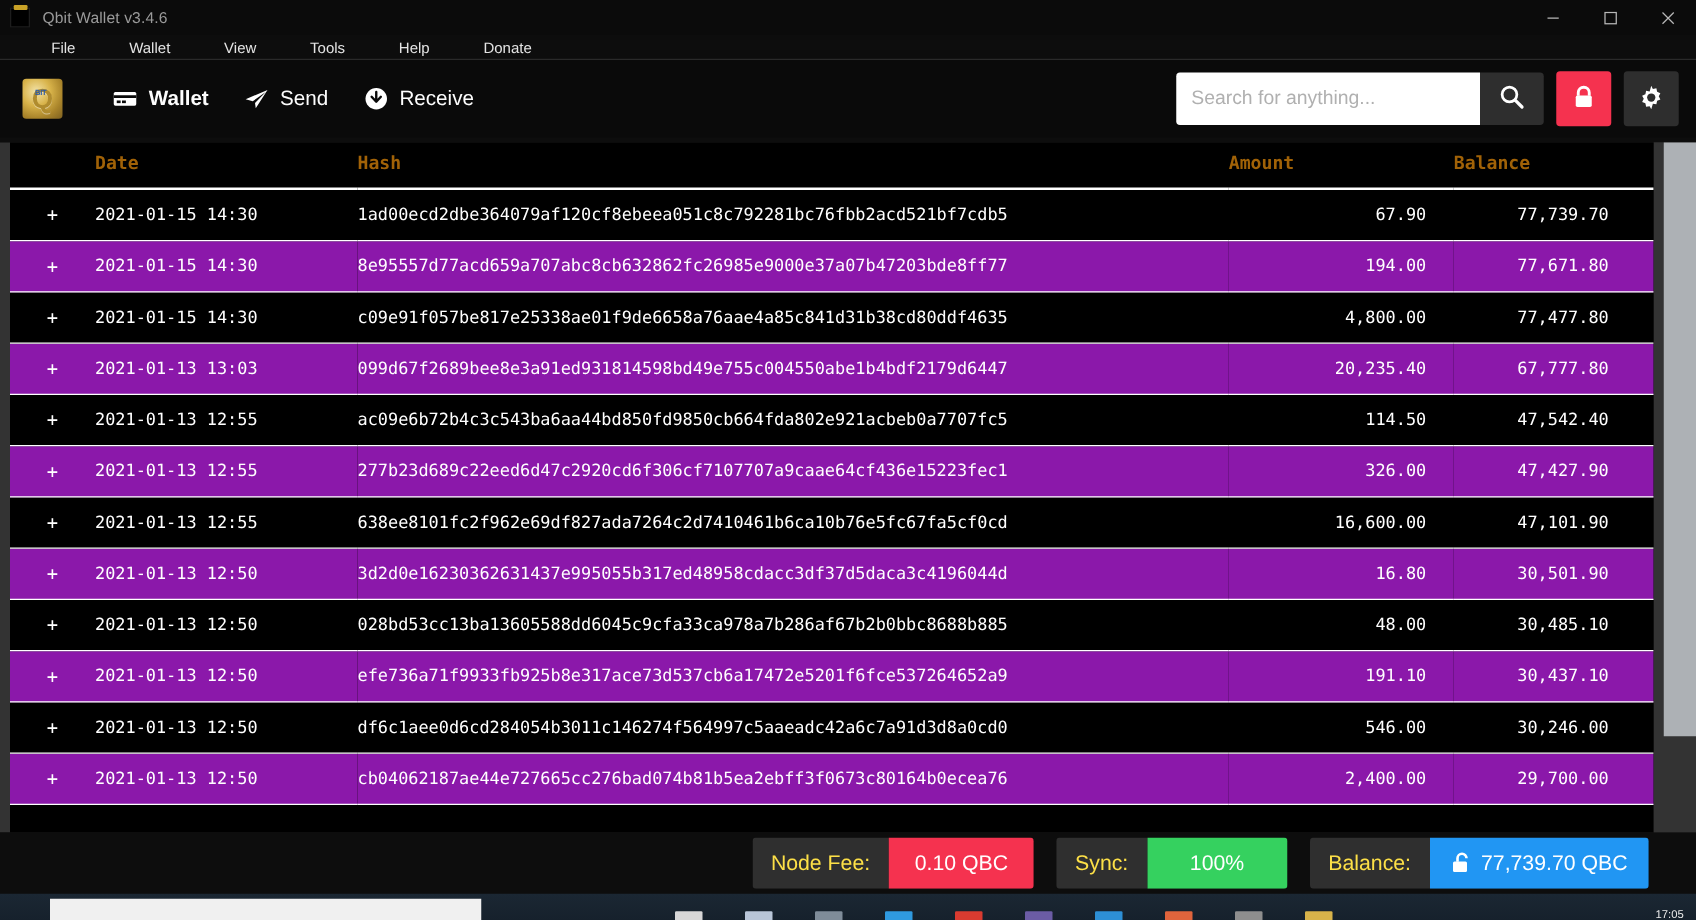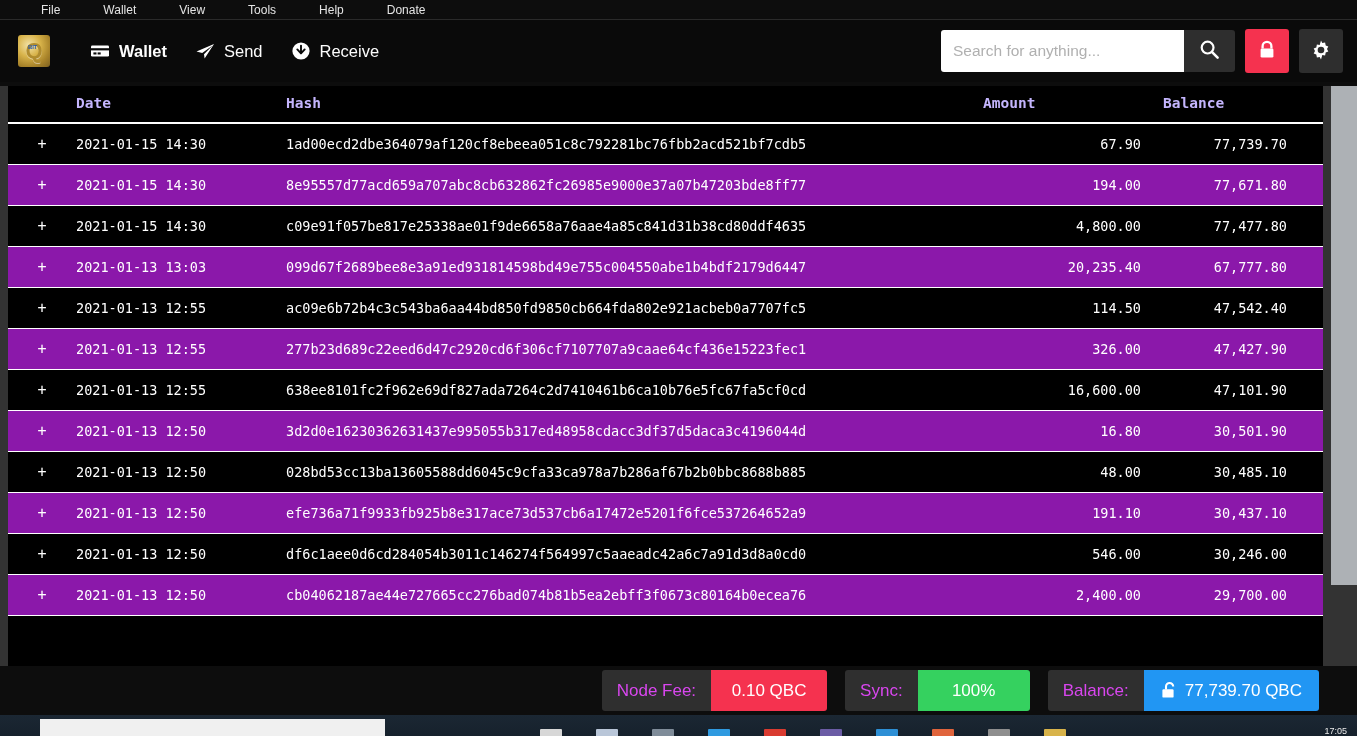--- a/index.html
+++ b/index.html
@@ -206,21 +206,21 @@
     position: relative;
   }
   table.txtable {
     width: 100%;
     border-collapse: collapse;
     table-layout: fixed;
     font-family: "DejaVu Sans Mono", "Liberation Mono", monospace;
   }
   table.txtable th {
     background: #000;
-    color: #c4b5fd;
+    color: #a16207;
     font-size: 14.5px;
     font-weight: bold;
     text-align: left;
     padding: 9px 0 11px 0;
     border-bottom: 2px solid #ffffff;
     font-family: "DejaVu Sans Mono", "Liberation Mono", monospace;
     white-space: nowrap;
   }
   table.txtable td {
     font-size: 13.5px;
@@ -278,21 +278,21 @@
   }
   .status-group {
     display: flex;
     align-items: stretch;
     height: 41px;
     border-radius: 3px;
     overflow: hidden;
   }
   .status-label {
     background: #2f2f2f;
-    color: #d946ef;
+    color: #fde047;
     font-size: 17px;
     display: flex; align-items: center;
     padding: 0 15px;
     white-space: nowrap;
   }
   .status-value {
     font-size: 17px;
     display: flex; align-items: center; justify-content: center;
     padding: 0 17px;
     white-space: nowrap;
@@ -333,20 +333,42 @@
     font-size: 9px;
     color: #e9e9e9;
     line-height: 10px;
   }
 </style>
 </head>
 <body>
 
 <div class="app-window">
 
+  <div class="titlebar">
+    <div class="titlebar-icon"></div>
+    <div class="titlebar-title">Qbit Wallet v3.4.6</div>
+    <div class="win-controls">
+      <div class="win-btn">
+        <svg width="11" height="11" viewBox="0 0 11 11">
+            <line x1="1" y1="5.5" x2="10" y2="5.5" stroke="currentColor" stroke-width="1"></line>
+          </svg>
+      </div>
+      <div class="win-btn">
+        <svg width="11" height="11" viewBox="0 0 11 11">
+            <rect x="1" y="1" width="9" height="9" fill="none" stroke="currentColor" stroke-width="1"></rect>
+          </svg>
+      </div>
+      <div class="win-btn close">
+        <svg width="11" height="11" viewBox="0 0 11 11">
+            <line x1="1" y1="1" x2="10" y2="10" stroke="currentColor" stroke-width="1"></line>
+            <line x1="10" y1="1" x2="1" y2="10" stroke="currentColor" stroke-width="1"></line>
+          </svg>
+      </div>
+    </div>
+  </div>
 
   <div class="menubar">
     <div class="menu-item">File</div>
     <div class="menu-item">Wallet</div>
     <div class="menu-item">View</div>
     <div class="menu-item">Tools</div>
     <div class="menu-item">Help</div>
     <div class="menu-item">Donate</div>
   </div>
 

